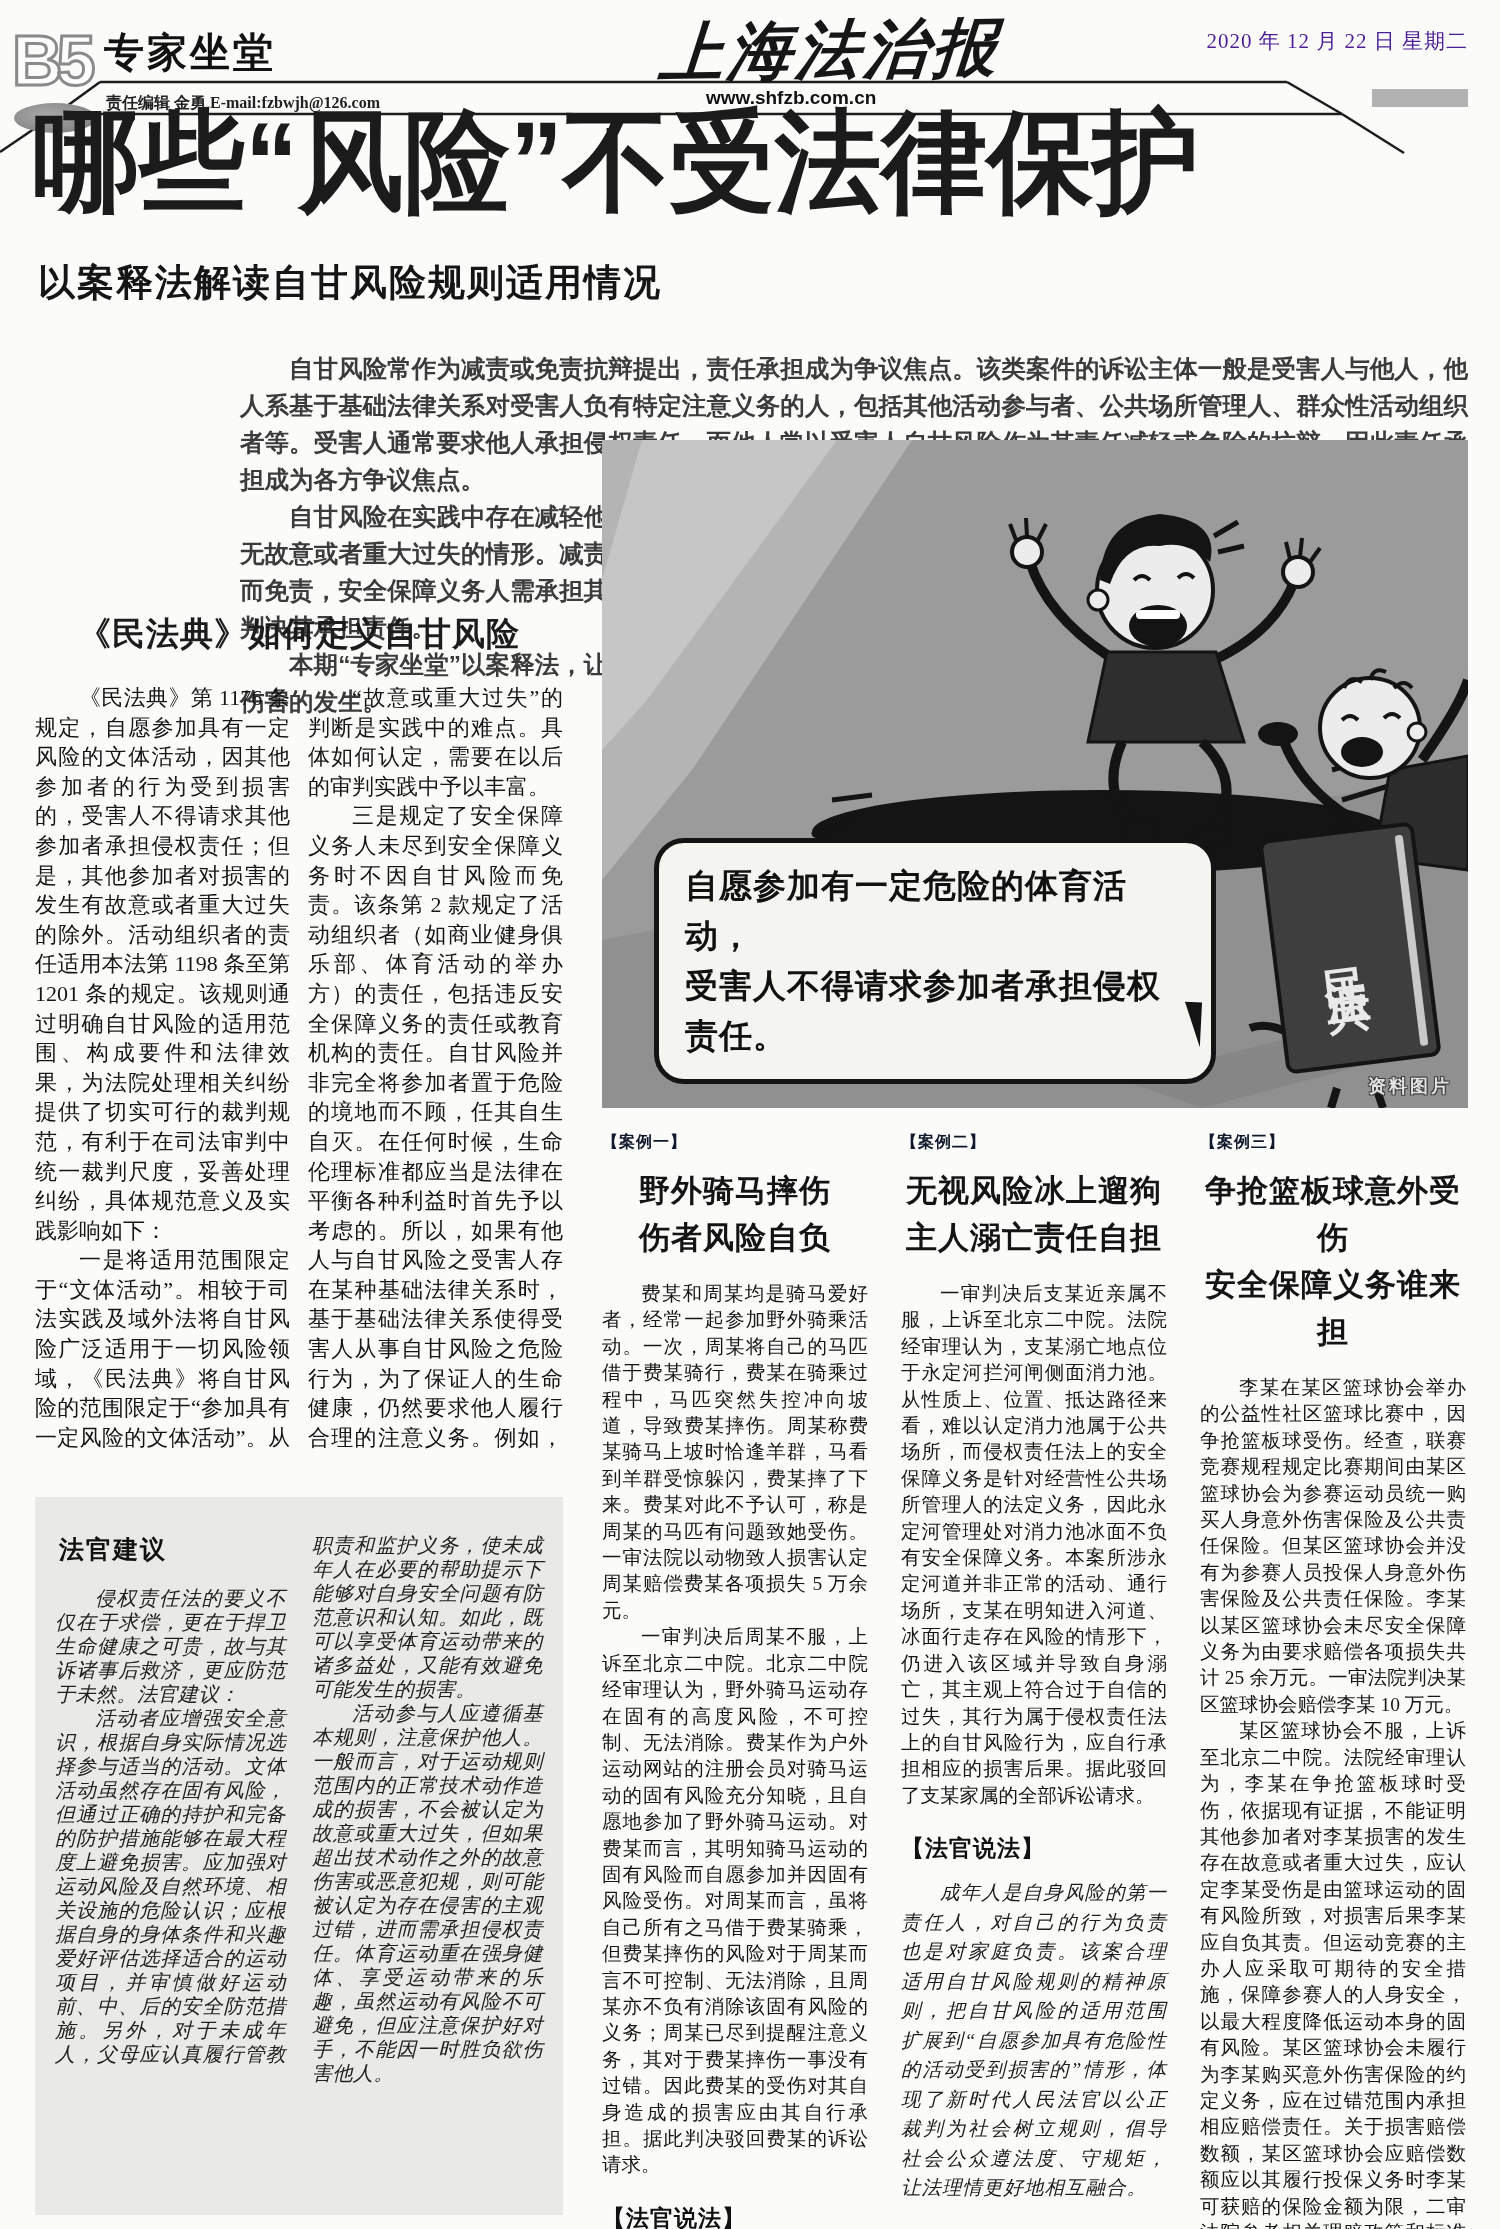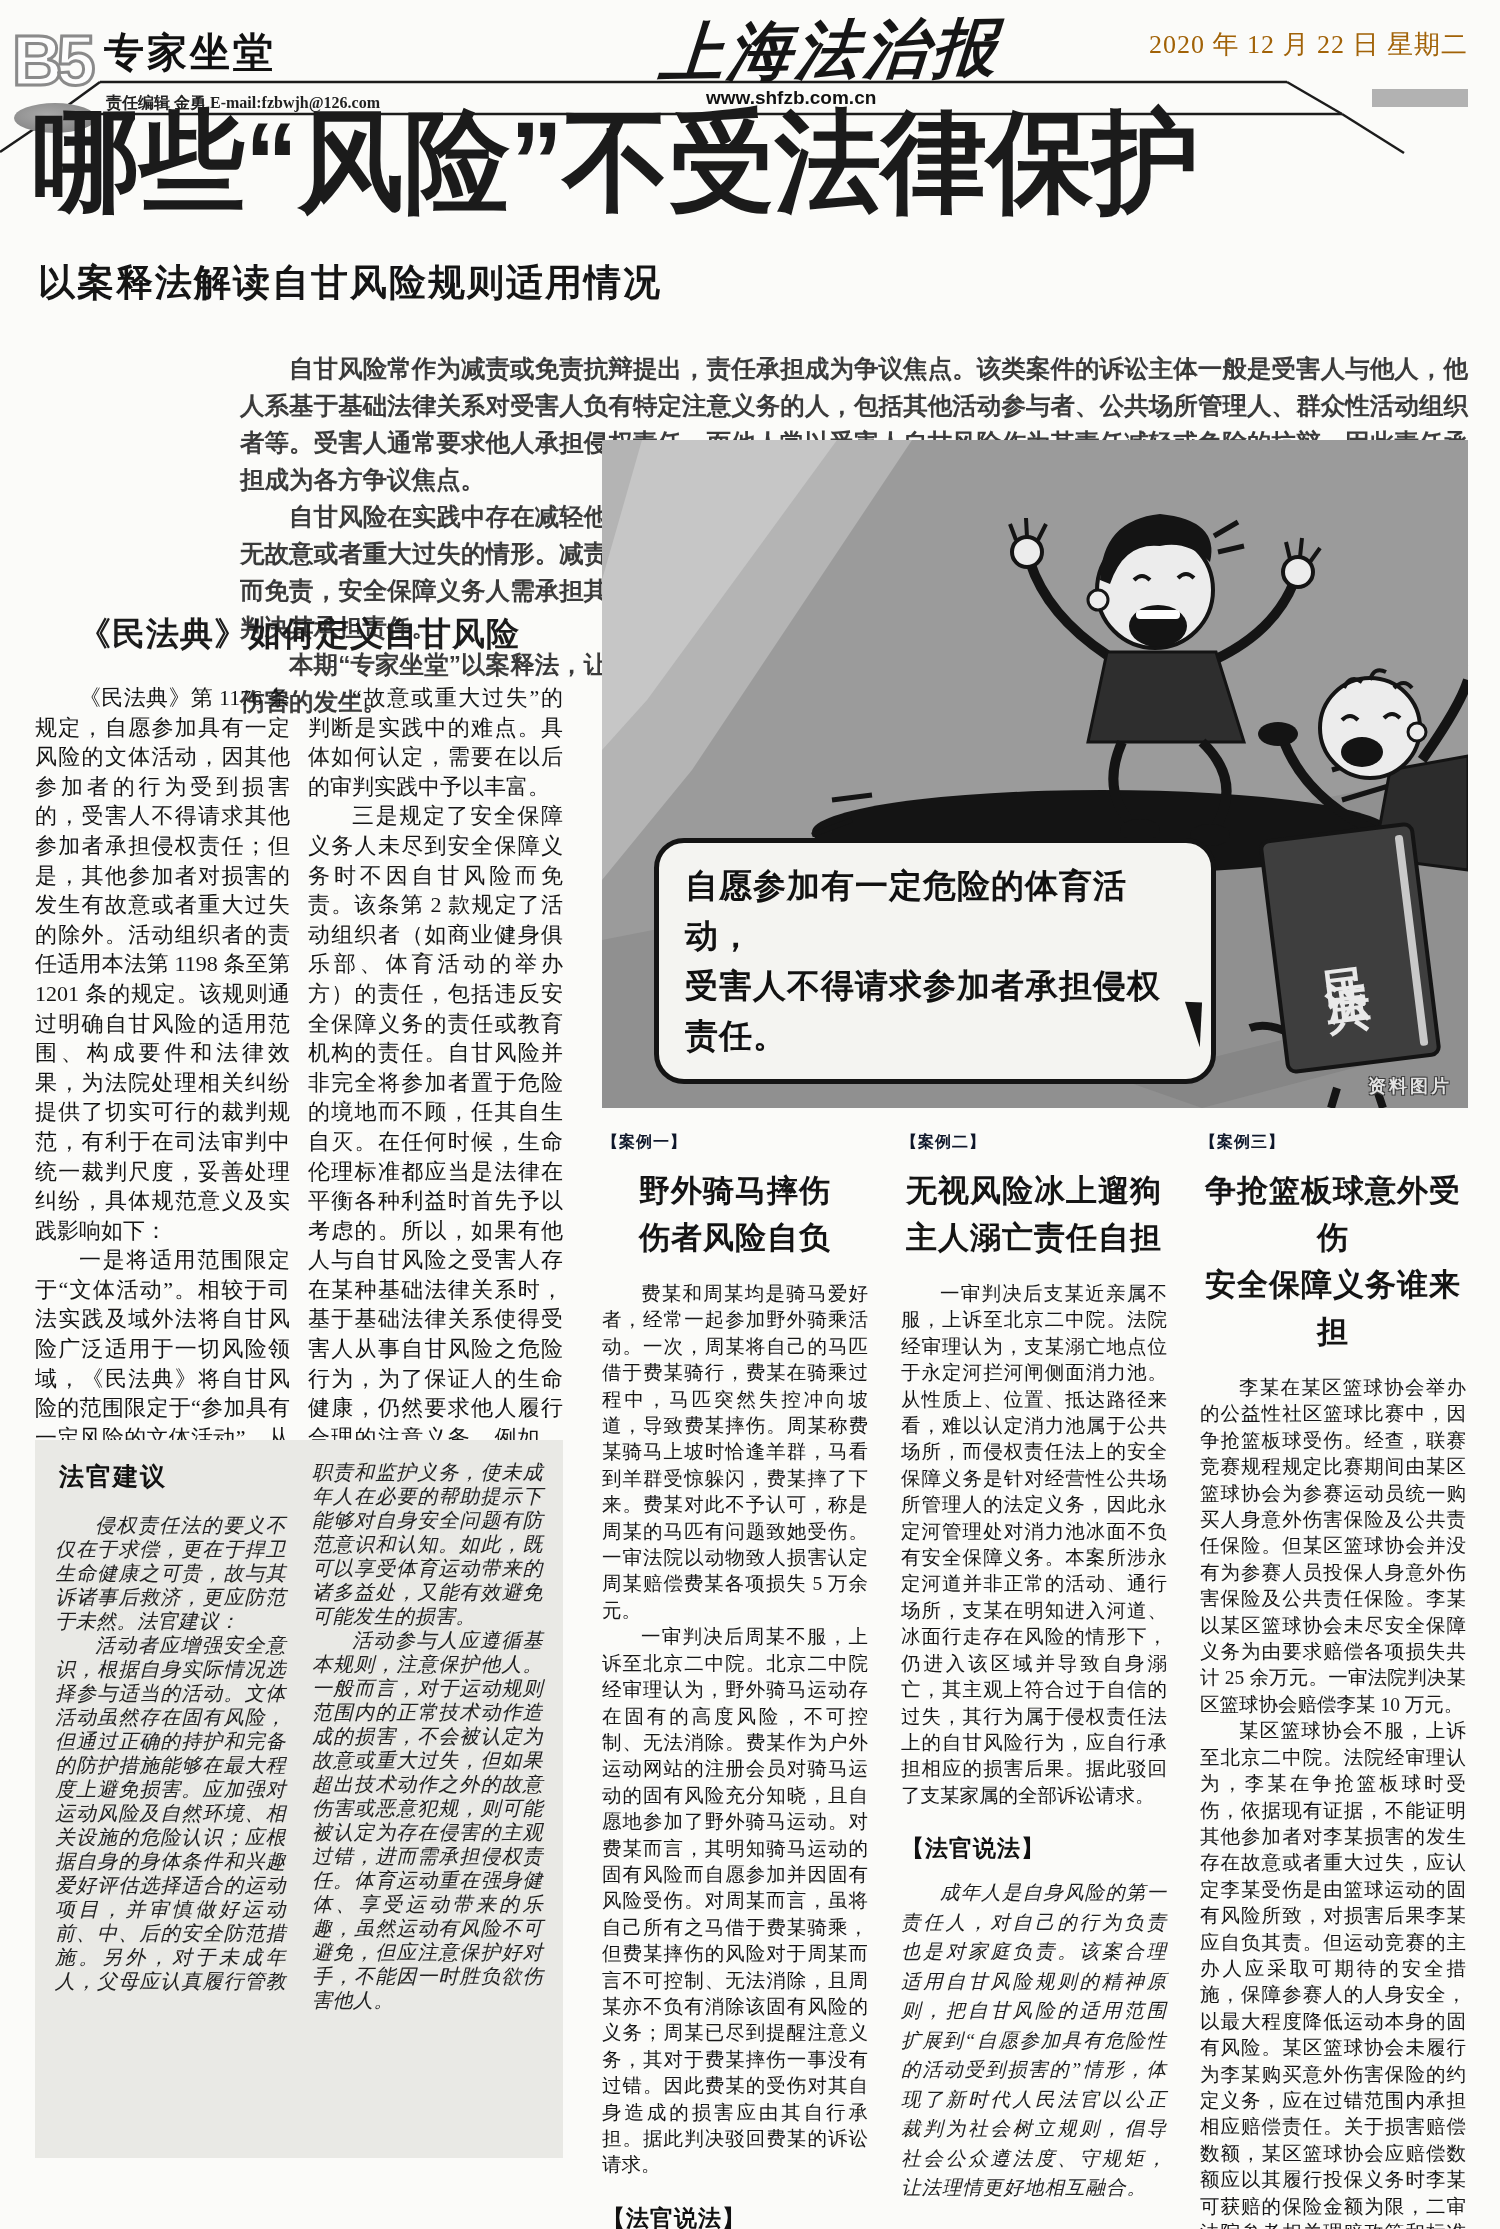--- a/index.html
+++ b/index.html
@@ -18,43 +18,43 @@
   }
   .edition-shadow{position:absolute;left:14px;top:100px;width:82px;height:30px;border-radius:50%;
     background:radial-gradient(ellipse at 40% 40%, #a9a9a9, #777);}
   .column-name{position:absolute;left:104px;top:22px;font-family:"Liberation Sans",sans-serif;
     font-size:40px;font-weight:900;letter-spacing:3px;color:#111;}
   .editor-line{position:absolute;left:106px;top:90px;font-size:16px;color:#222;font-weight:bold;}
   .masthead{position:absolute;left:660px;top:4px;font-size:64px;font-weight:900;font-style:italic;
     letter-spacing:4px;color:#161616;transform:skewX(-5deg) rotate(-1deg);}
   .website{position:absolute;left:706px;top:84px;font-family:"Liberation Sans",sans-serif;
     font-size:19px;font-weight:bold;color:#111;}
-  .pubdate{position:absolute;right:32px;top:24px;font-size:26px;color:#a16207;letter-spacing:1px;}
+  .pubdate{position:absolute;right:32px;top:24px;font-size:21px;color:#4c1d95;letter-spacing:1px;}
   .date-bar{position:absolute;right:32px;top:86px;width:96px;height:18px;background:#b2b2b2;}
   
   .headline{position:absolute;left:33px;top:88px;width:1300px;
     font-family:"Liberation Sans",sans-serif;font-size:106px;font-weight:900;
     letter-spacing:0px;color:#1b1b1b;transform:scaleY(1.05);transform-origin:top left;}
   .subhead{position:absolute;left:38px;top:258px;font-family:"Liberation Sans",sans-serif;
     font-size:37px;font-weight:700;color:#151515;letter-spacing:2px;}
   
   .intro{position:absolute;left:240px;top:350px;width:1228px;
     font-family:"Liberation Sans",sans-serif;font-size:24.5px;line-height:37px;
     font-weight:600;color:#3b3b3b;text-align:justify;}
   .intro p{margin:0;text-indent:2em;}
   
   .definition{position:absolute;left:35px;top:612px;width:528px;}
   .def-title{font-family:"Liberation Sans",sans-serif;font-size:33px;font-weight:900;
     text-align:center;color:#1c1c1c;letter-spacing:1px;margin:0 0 26px 0;}
   .def-cols{display:flex;gap:18px;height:772px;overflow:hidden;}
   .def-col{width:255px;font-size:22px;line-height:29.6px;text-align:justify;color:#151515;}
   .def-col p{margin:0;text-indent:2em;}
   
-  .advice{position:absolute;left:35px;top:1440px;width:528px;height:718px;
-    background:#e9e9e5;box-sizing:border-box;padding:20px 20px;
+  .advice{position:absolute;left:35px;top:1497px;width:528px;height:718px;
+    background:#e9e9e5;box-sizing:border-box;padding:36px 20px;
     column-count:2;column-gap:26px;overflow:hidden;}
   .advice-title{font-family:"Liberation Sans",sans-serif;font-size:25px;font-weight:900;
     color:#111;margin:0 0 20px 4px;letter-spacing:2px;}
   .advice p{margin:0;text-indent:2em;font-size:20px;line-height:24px;font-style:italic;
     text-align:justify;color:#202020;letter-spacing:.5px;}
   
   .cartoon{position:absolute;left:602px;top:440px;width:866px;height:668px;background:#4d7c0f;overflow:hidden;}
   .bubble{position:absolute;left:52px;top:398px;width:562px;box-sizing:border-box;
     background:#f4f4f1;border:5px solid #141414;border-radius:30px;padding:18px 26px;
     font-family:"Liberation Sans",sans-serif;font-size:33px;font-weight:900;color:#111;

